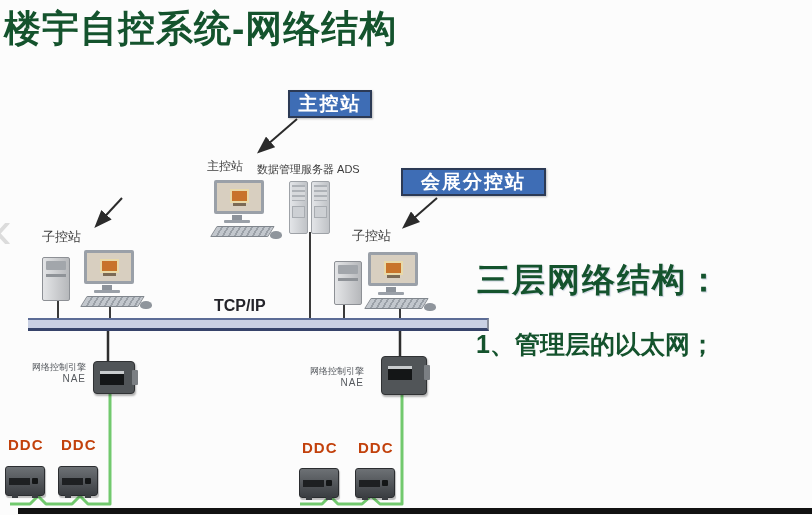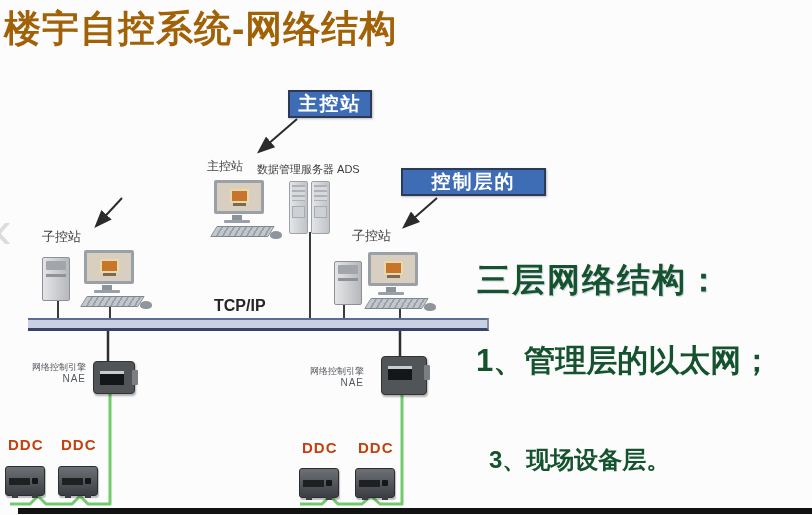--- a/index.html
+++ b/index.html
@@ -2,21 +2,21 @@
 <html><head>
 <meta charset="utf-8">
 <style>
   html,body{margin:0;padding:0;background:#ffffff;}
   #slide{
     position:relative;width:812px;height:515px;background:#fcfcfc;overflow:hidden;
     font-family:"Liberation Sans", sans-serif;
   }
   .abs{position:absolute;}
   
-  .title{left:4px;top:4px;font-size:37px;font-weight:600;color:#a16207;letter-spacing:1px;}
+  .title{left:4px;top:4px;font-size:37px;font-weight:600;color:#14532d;letter-spacing:1px;}
   
   .chevron{left:-6px;top:202px;font-size:54px;color:#dcdcdc;font-weight:400;line-height:1;cursor:pointer;}
   
   .callout{
     background:#3e6db5;border:2px solid #2c3a55;color:#ffffff;font-weight:bold;
     font-size:19px;display:flex;align-items:center;justify-content:center;
     letter-spacing:2px;box-shadow:1px 1px 2px rgba(0,0,0,.25);
   }
   .co-master{left:288px;top:90px;width:80px;height:24px;}
   .co-exhibition{left:38px;top:168px;width:148px;height:24px;}
@@ -72,21 +72,21 @@
   
   .ddc{width:38px;height:28px;background:linear-gradient(180deg,#6d7175,#3b3e42);
     border-radius:3px;border:1px solid #2b2d30;box-shadow:1px 2px 1px rgba(0,0,0,.25);}
   .ddc .ddc-slot{position:absolute;left:3px;top:11px;width:21px;height:7px;background:#1e2022;}
   .ddc .ddc-hole{position:absolute;right:6px;top:11px;width:6px;height:6px;background:#141617;border-radius:1px;}
   .ddc .ddc-foot{position:absolute;bottom:-3px;left:6px;width:6px;height:4px;background:#3b3e42;
     box-shadow:20px 0 0 #3b3e42;}
   
   .note{color:#14532d;font-weight:bold;}
   .n-heading{left:477px;top:258px;font-size:33px;letter-spacing:2px;text-shadow:1px 1px 1px rgba(40,70,120,.25);}
-  .n-item1{left:476px;top:340px;font-size:31px;}
+  .n-item1{left:476px;top:328px;font-size:25px;}
   .n-item2{left:489px;top:387px;font-size:23px;}
   .n-item3{left:489px;top:444px;font-size:24px;}
   .pbus{font-style:italic;font-family:"DejaVu Serif", serif;letter-spacing:0px;}
   
   .bottom-bar{left:18px;top:508px;width:794px;height:6px;background:#121212;}
   svg.overlay{position:absolute;left:0;top:0;pointer-events:none;}
 </style>
 </head>
 <body>
 
@@ -114,21 +114,21 @@
     <line x1="400" y1="301" x2="400" y2="319" stroke="#3a3a3a" stroke-width="2"></line>
 
     <line x1="108" y1="331" x2="108" y2="363" stroke="#2e2e2e" stroke-width="2.5"></line>
     <line x1="400" y1="331" x2="400" y2="358" stroke="#2e2e2e" stroke-width="2.5"></line>
 
     <polyline points="10,504 30,504 38,496 46,504 72,504 80,496 88,504 110,504 110,393" fill="none" stroke="#72c96e" stroke-width="3" stroke-linejoin="round"></polyline>
     <polyline points="300,504 322,504 330,496 338,504 362,504 371,496 380,504 402,504 402,394" fill="none" stroke="#72c96e" stroke-width="3" stroke-linejoin="round"></polyline>
   </svg>
 
   <div class="abs callout co-master">主控站</div>
-  <div class="abs callout co-conference">控制层的</div>
+  <div class="abs callout co-conference">会展分控站</div>
 
   <div class="abs devlabel l-masterpc">主控站</div>
   <div class="abs devlabel l-ads">数据管理服务器 ADS</div>
   <div class="abs devlabel l-subl">子控站</div>
   <div class="abs devlabel l-subr">子控站</div>
   <div class="abs l-tcpip">TCP/IP</div>
 
   <div class="abs pc" style="left:206px;top:180px;">
     <div class="monitor">
         <div class="screen-art"></div>
@@ -212,16 +212,15 @@
       <div class="ddc-foot"></div>
     </div>
   <div class="abs ddc" style="left:355px;top:468px;">
       <div class="ddc-slot"></div>
       <div class="ddc-hole"></div>
       <div class="ddc-foot"></div>
     </div>
 
   <div class="abs note n-heading">三层网络结构：</div>
   <div class="abs note n-item1">1、管理层的以太网；</div>
-  <div class="abs note n-item3">3、现场设备层。</div>
 
   <div class="abs bottom-bar"></div>
 </div>
 
 </body></html>

